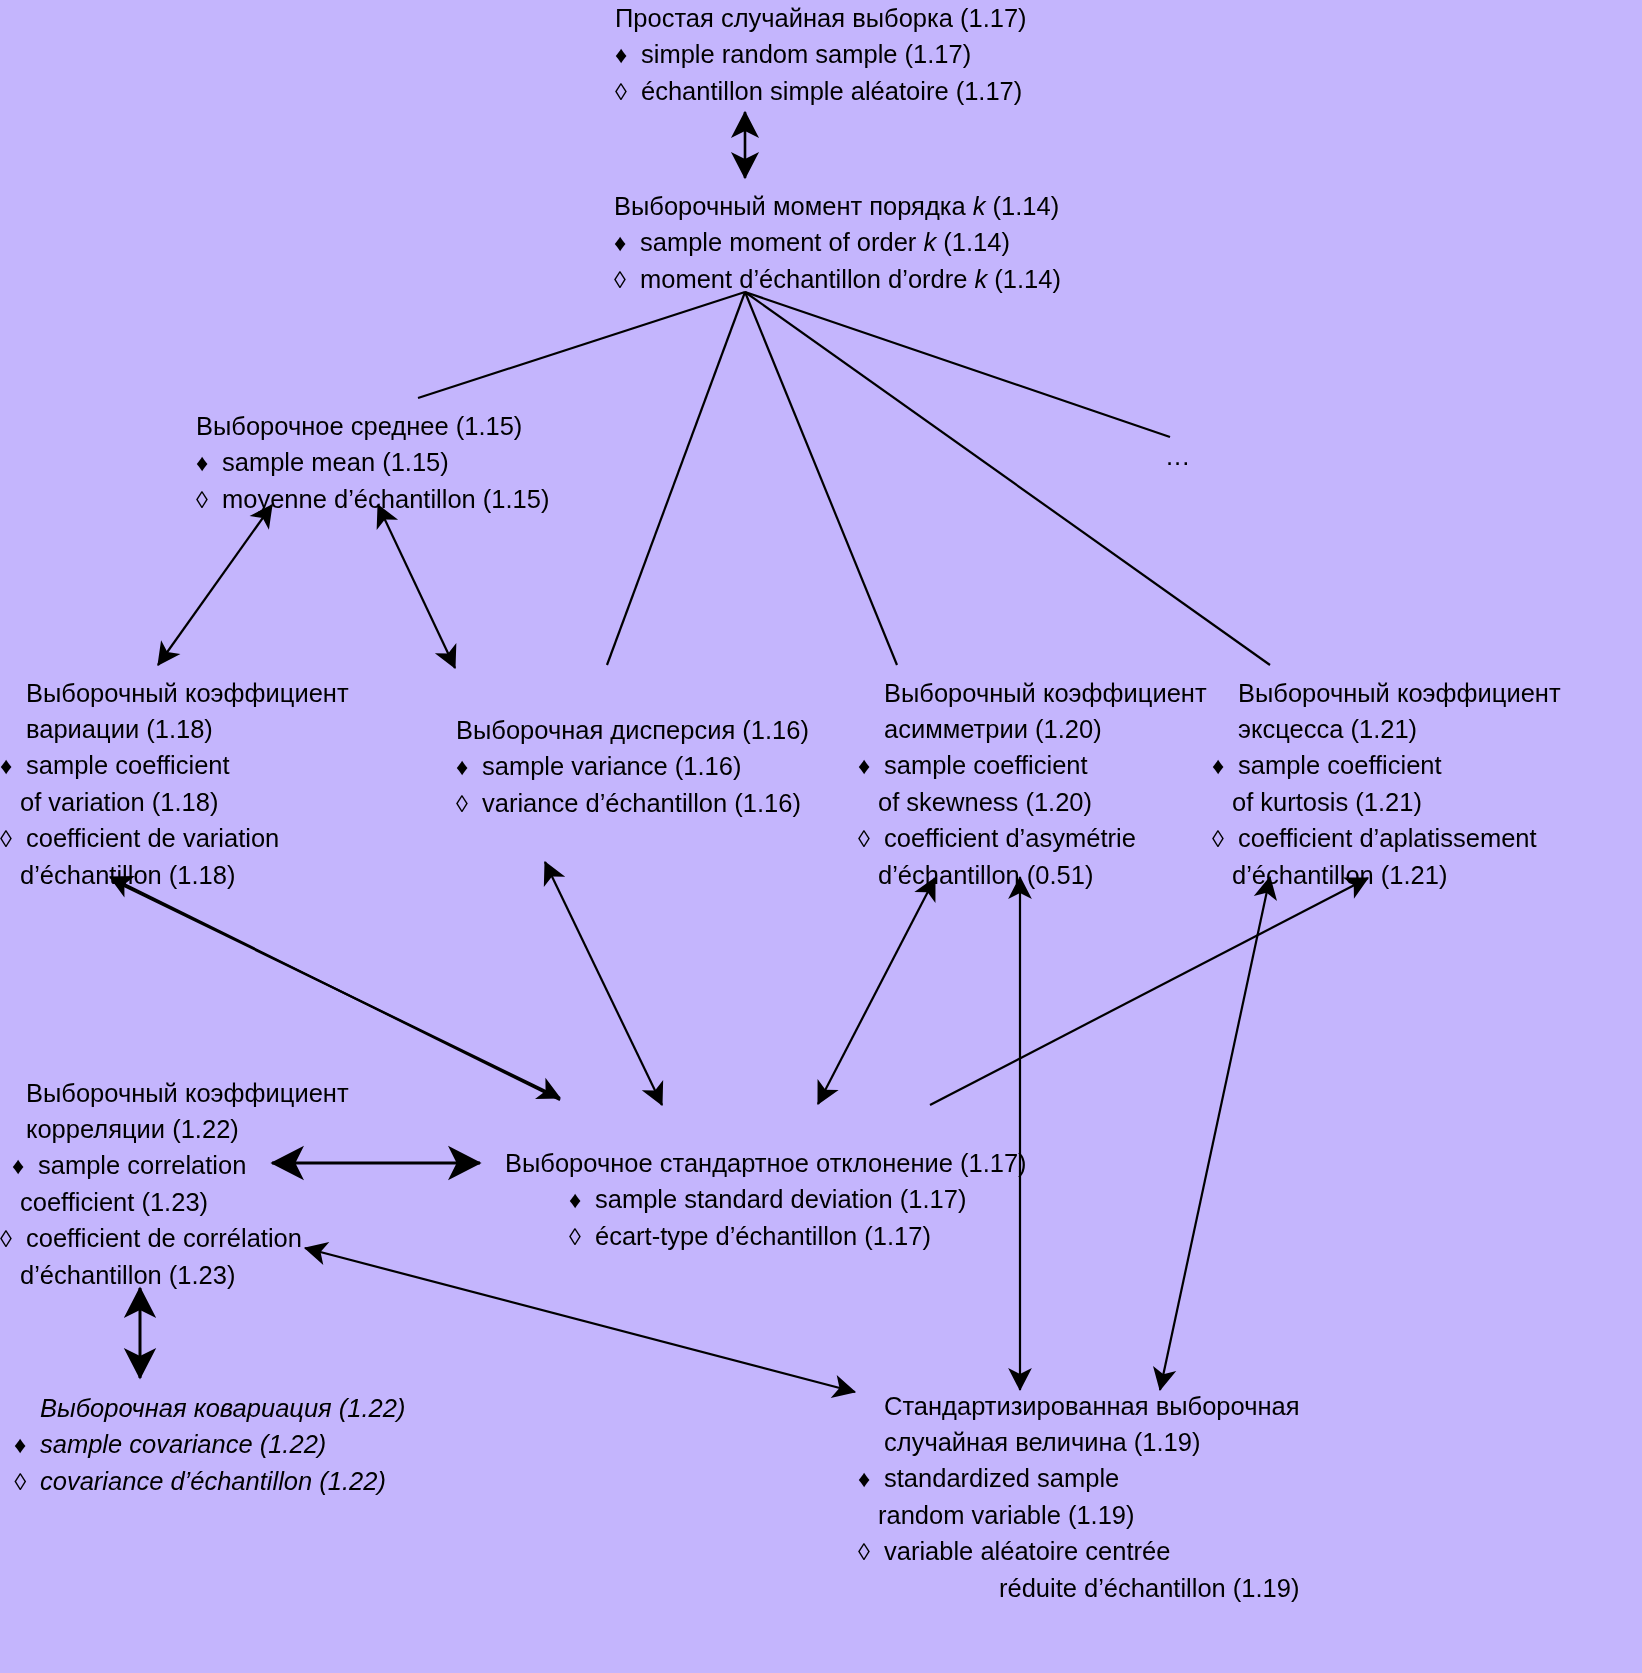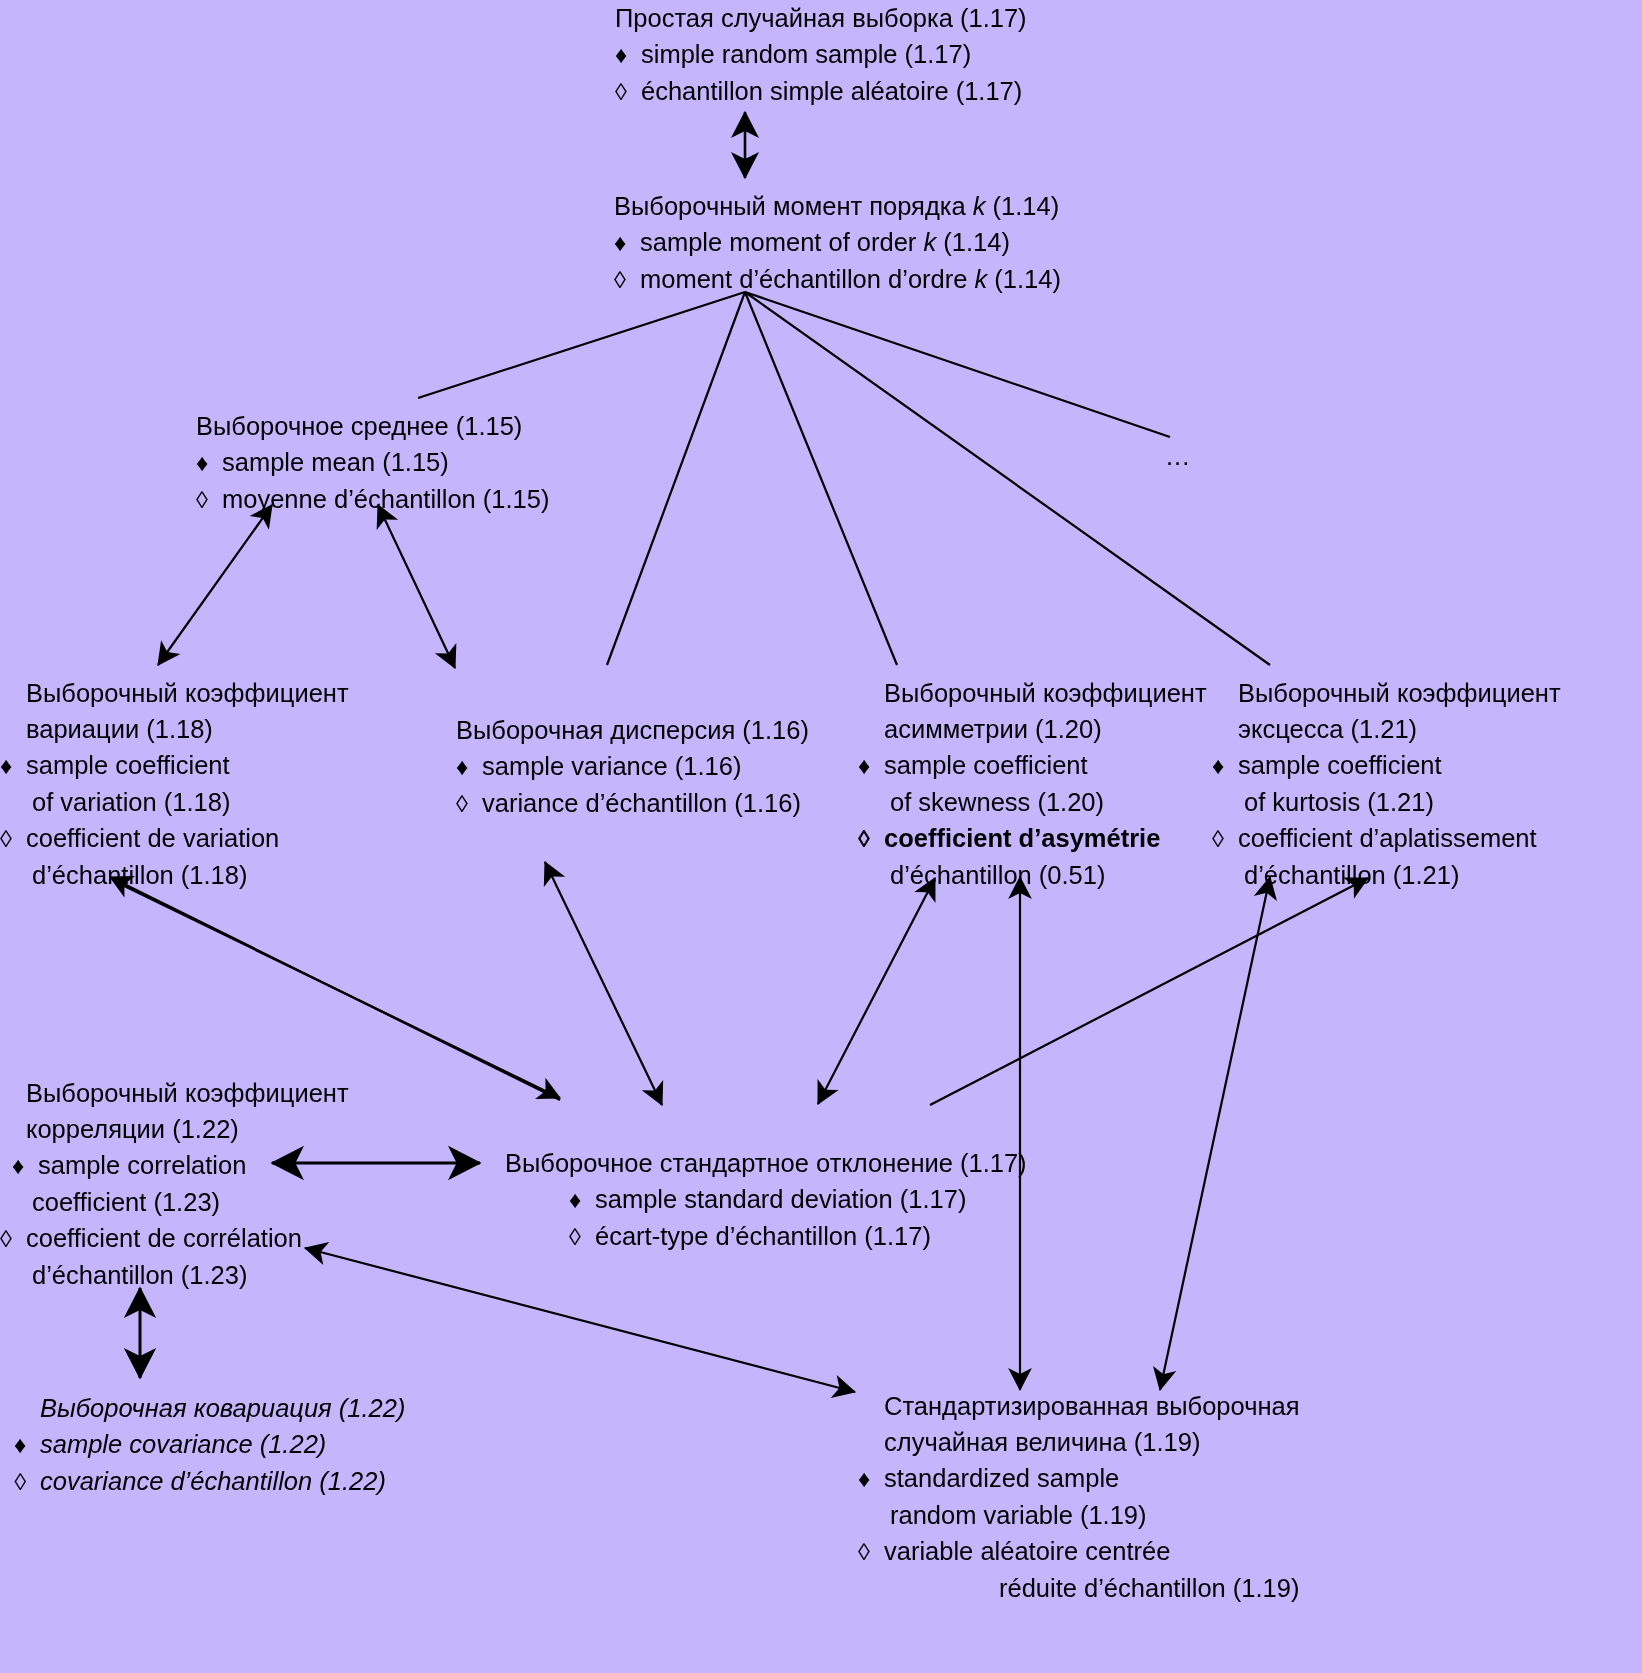--- a/index.html
+++ b/index.html
@@ -46,21 +46,21 @@
     width: 26px;
     text-align: left;
     font-size: 24px;
   }
   .node .row .tx {
     display: inline-block;
   }
   .cont {
     display: block;
     white-space: nowrap;
-    padding-left: 32px;
+    padding-left: 20px;
   }
   .ital { font-style: italic; }
   .ell {
     position: absolute;
     font-size: 25.5px;
     letter-spacing: 1px;
   }
 </style>
 </head>
 <body>
@@ -142,21 +142,21 @@
     <span class="ru">Выборочная дисперсия (1.16)</span>
     <span class="row"><span class="mk">♦</span><span class="tx">sample variance (1.16)</span></span>
     <span class="row"><span class="mk">◊</span><span class="tx">variance d’échantillon (1.16)</span></span>
   </div>
 
   <div class="node" style="left:884px; top:675px;">
     <span class="ru">Выборочный коэффициент</span>
     <span class="ru">асимметрии (1.20)</span>
     <span class="row" style="margin-left:-26px;"><span class="mk">♦</span><span class="tx">sample coefficient</span></span>
     <span class="cont" style="margin-left:-26px;">of skewness (1.20)</span>
-    <span class="row" style="margin-left:-26px;font-weight:bold;"><span class="mk">◊</span><span class="tx">coefficient d’asymétrie</span></span>
+    <span class="row" style="margin-left:-26px;"><span class="mk">◊</span><span class="tx">coefficient d’asymétrie</span></span>
     <span class="cont" style="margin-left:-26px;">d’échantillon (0.51)</span>
   </div>
 
   <div class="node" style="left:1238px; top:675px;">
     <span class="ru">Выборочный коэффициент</span>
     <span class="ru">эксцесса (1.21)</span>
     <span class="row" style="margin-left:-26px;"><span class="mk">♦</span><span class="tx">sample coefficient</span></span>
     <span class="cont" style="margin-left:-26px;">of kurtosis (1.21)</span>
     <span class="row" style="margin-left:-26px;"><span class="mk">◊</span><span class="tx">coefficient d’aplatissement</span></span>
     <span class="cont" style="margin-left:-26px;">d’échantillon (1.21)</span>

